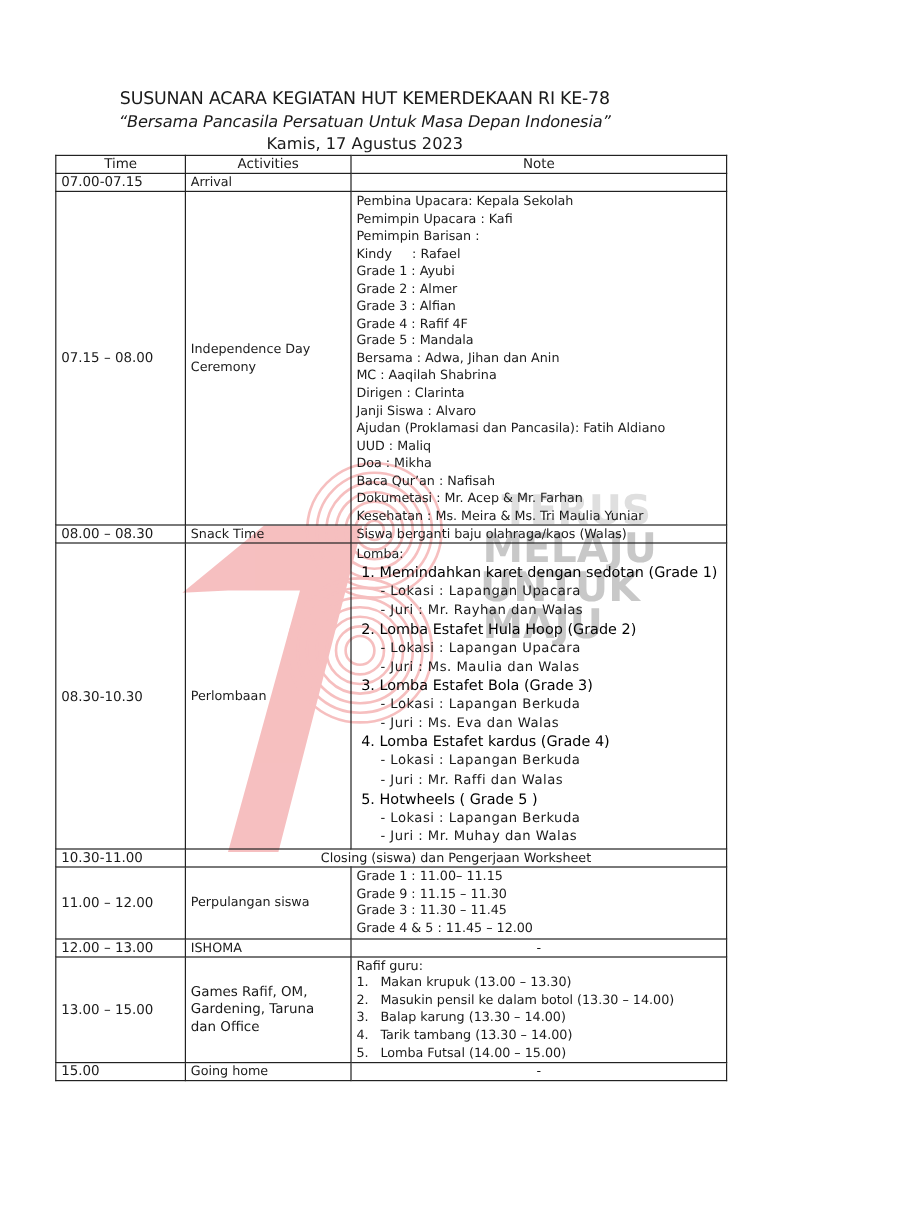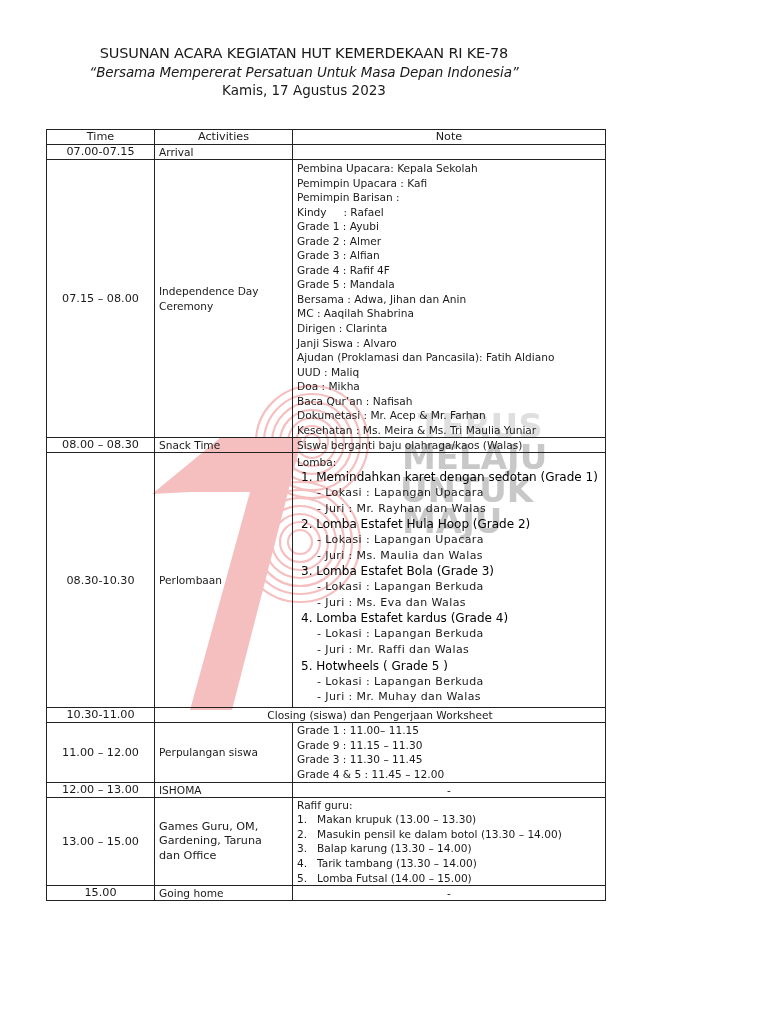--- a/index.html
+++ b/index.html
@@ -1,56 +1,56 @@
 <!DOCTYPE html>
 <html><head>
 <meta charset="utf-8">
 <style>
   html, body { margin: 0; padding: 0; background: #ffffff; }
   body { width: 768px; height: 1024px; position: relative; overflow: hidden;
          font-family: "DejaVu Sans", sans-serif; color: #1a1a1a; }
 
-  .header { position: absolute; left: 0; top: 44px; width: 608px; text-align: center; }
+  .header { position: absolute; left: 0; top: 74px; width: 608px; text-align: center; }
   .header .title { font-size: 14.5px; line-height: 19px; letter-spacing: -0.2px; }
   .header .subtitle { font-size: 13.5px; line-height: 18px; font-style: italic; letter-spacing: -0.1px; }
   .header .date { font-size: 13.5px; line-height: 19px; }
 
   
   .wm { position: absolute; pointer-events: none; }
   .wm-logo { left: 150px; top: 380px; width: 240px; height: 330px; }
   .wm-text { left: 400px; top: 412px; width: 230px; color: #9c9c9c; opacity: 0.55;
              font-family: "DejaVu Sans", sans-serif; font-weight: bold; text-align: left; }
   .wm-text .l1 { font-size: 34px; line-height: 28px; margin-left: 18px; color:#c6c6c6; }
   .wm-text .l2 { font-size: 34px; line-height: 34px; margin-left: 2px; }
   .wm-text .l3 { font-size: 34px; line-height: 32px; margin-left: 0px; }
   .wm-text .l4 { font-size: 34px; line-height: 34px; margin-left: 0px; }
   .wm-text .l5 { font-size: 34px; line-height: 30px; margin-left: 2px; }
 
   
   table.sched { position: absolute; left: 46px; top: 129px; width: 560px;
                 border-collapse: collapse; font-size: 10.6px; table-layout: fixed; }
   table.sched td, table.sched th { border: 1px solid #222; padding: 0 4px; vertical-align: middle; }
   table.sched th { font-weight: normal; font-size: 11.2px; height: 14px; line-height: 14px; text-align: center; }
-  td.time { text-align: center; font-size: 11.2px; }
+  td.time { font-size: 11.2px; }
   td.note { vertical-align: top; }
   .r-short { height: 14px; line-height: 14px; }
   .note-line { line-height: 14.55px; white-space: nowrap; }
   .lomba-head { line-height: 13px; }
   .lomba-title { font-size: 12px; line-height: 16px; padding-left: 4px; color: #000000; }
   .lomba-sub { font-size: 11px; line-height: 15.6px; padding-left: 20px; letter-spacing: 0.4px; }
   .guru-line { line-height: 14.6px; }
   .guru-line .num { display: inline-block; width: 20px; }
   td.center { text-align: center; }
 </style>
 </head>
 <body>
 
 <div class="header">
   <div class="title">SUSUNAN ACARA KEGIATAN HUT KEMERDEKAAN RI KE-78</div>
-  <div class="subtitle">“Bersama Mempererat Persatuan Untuk Masa Depan Indonesia”</div>
+  <div class="subtitle">“Bersama Pancasila Persatuan Untuk Masa Depan Indonesia”</div>
   <div class="date">Kamis, 17 Agustus 2023</div>
 </div>
 
 <svg class="wm wm-logo" viewBox="0 0 240 330" xmlns="http://www.w3.org/2000/svg">
   <g opacity="0.38">
 
     <polygon points="2,114 70,58 152,58 152,58 82,330 40,330 100,112 40,112" fill="#e8585a"></polygon>
 
     <g fill="none" stroke="#e8585a" stroke-width="2.2">
       <circle cx="162" cy="62" r="56"></circle>
@@ -184,21 +184,21 @@
 
     <tr class="r-short">
       <td class="time">12.00 – 13.00</td>
       <td>ISHOMA</td>
       <td class="center">-</td>
     </tr>
 
     <tr style="height:87px">
       <td class="time">13.00 – 15.00</td>
       <td style="font-size:11.2px">
-        <div style="line-height:14.5px">Games Guru, OM,</div>
+        <div style="line-height:14.5px">Games Rafif, OM,</div>
         <div style="line-height:14.5px">Gardening, Taruna</div>
         <div style="line-height:14.5px">dan Office</div>
       </td>
       <td class="note">
         <div class="guru-line">Rafif guru:</div>
         <div class="guru-line"><span class="num">1.</span><span>Makan krupuk (13.00 – 13.30)</span></div>
         <div class="guru-line"><span class="num">2.</span><span>Masukin pensil ke dalam botol (13.30 – 14.00)</span></div>
         <div class="guru-line"><span class="num">3.</span><span>Balap karung (13.30 – 14.00)</span></div>
         <div class="guru-line"><span class="num">4.</span><span>Tarik tambang (13.30 – 14.00)</span></div>
         <div class="guru-line"><span class="num">5.</span><span>Lomba Futsal (14.00 – 15.00)</span></div>

